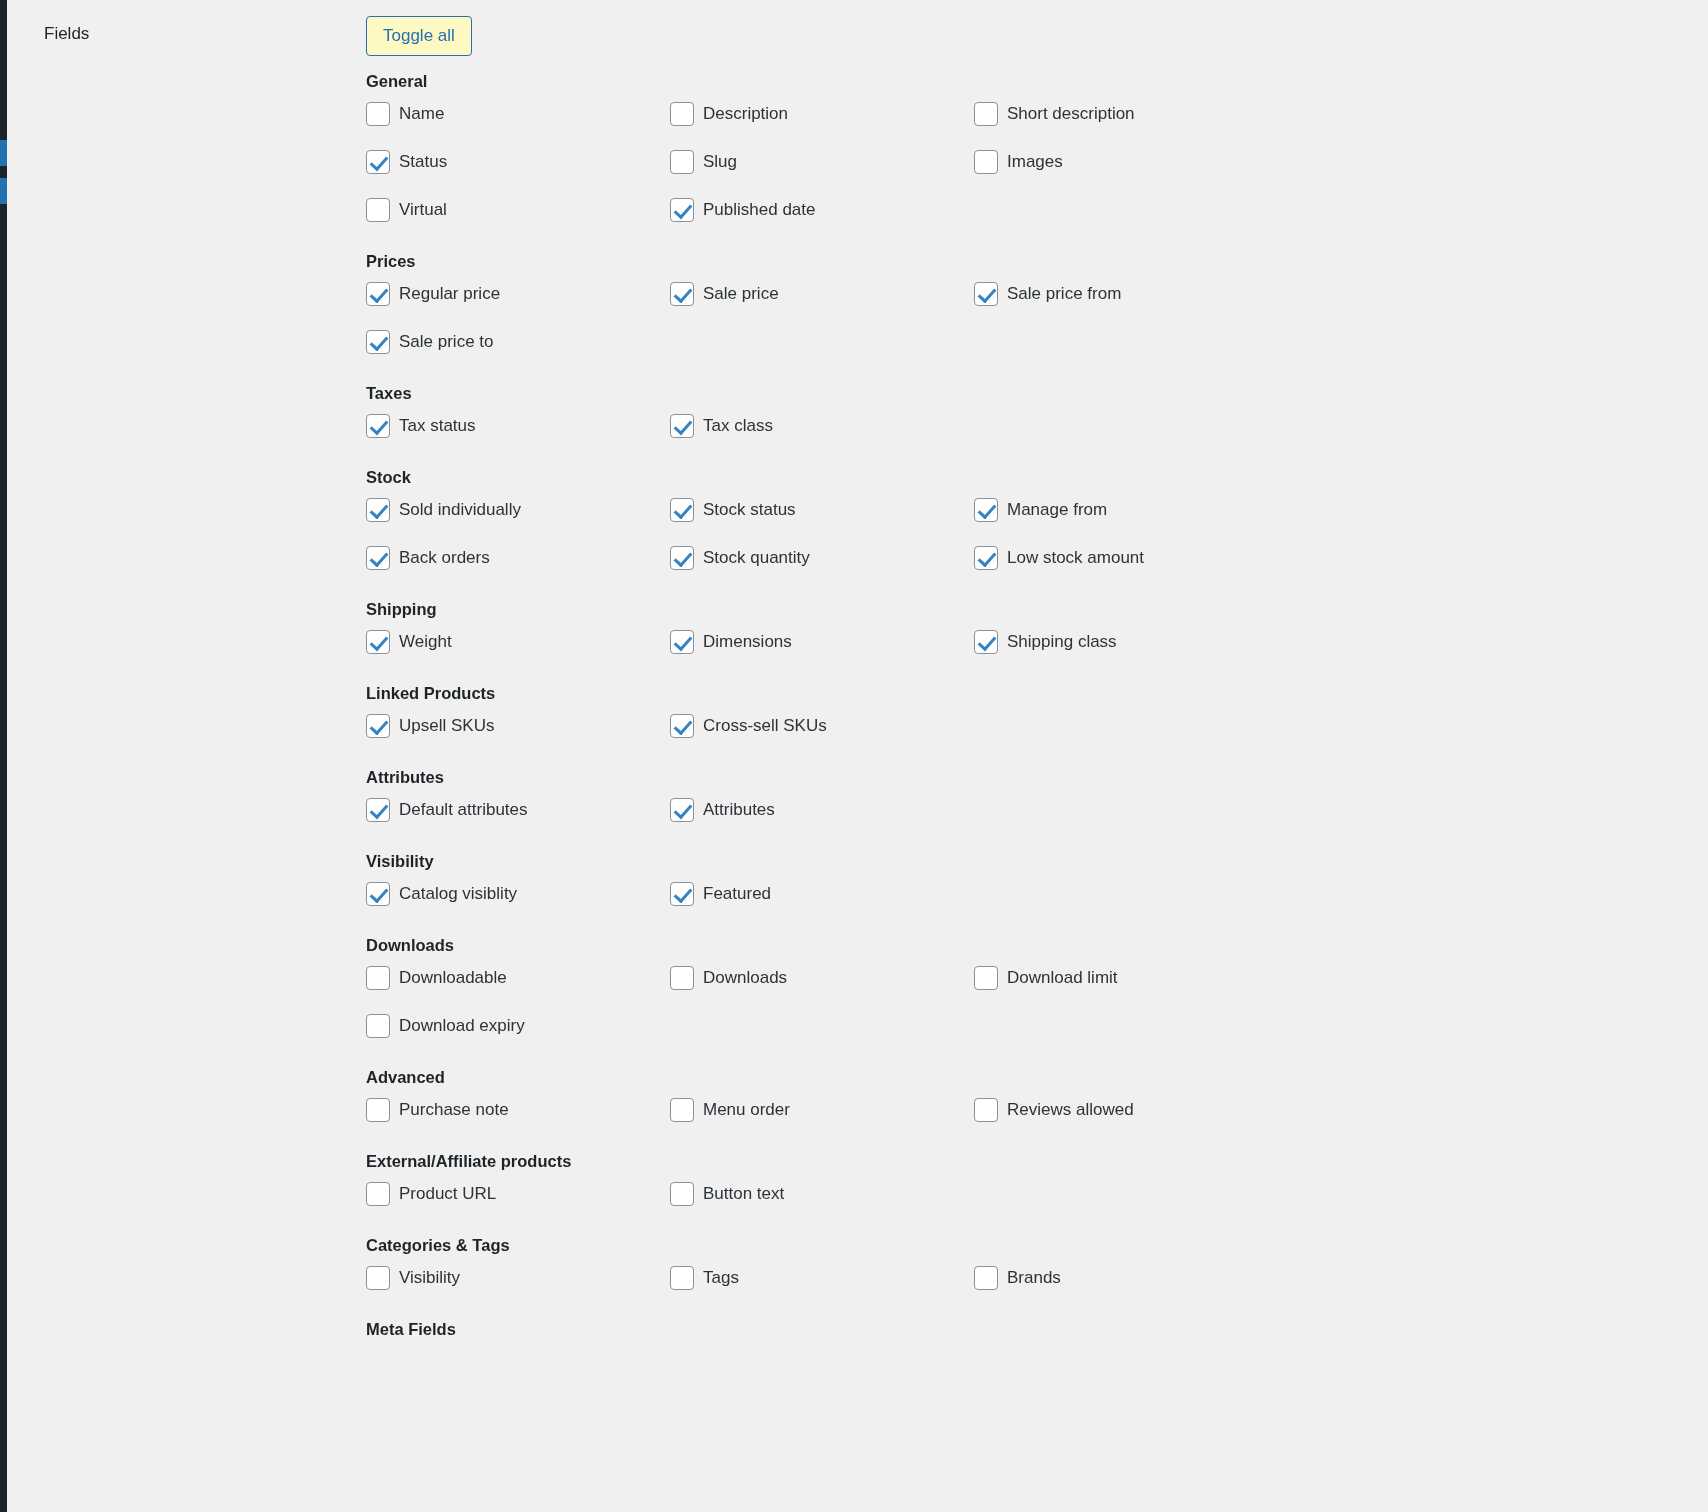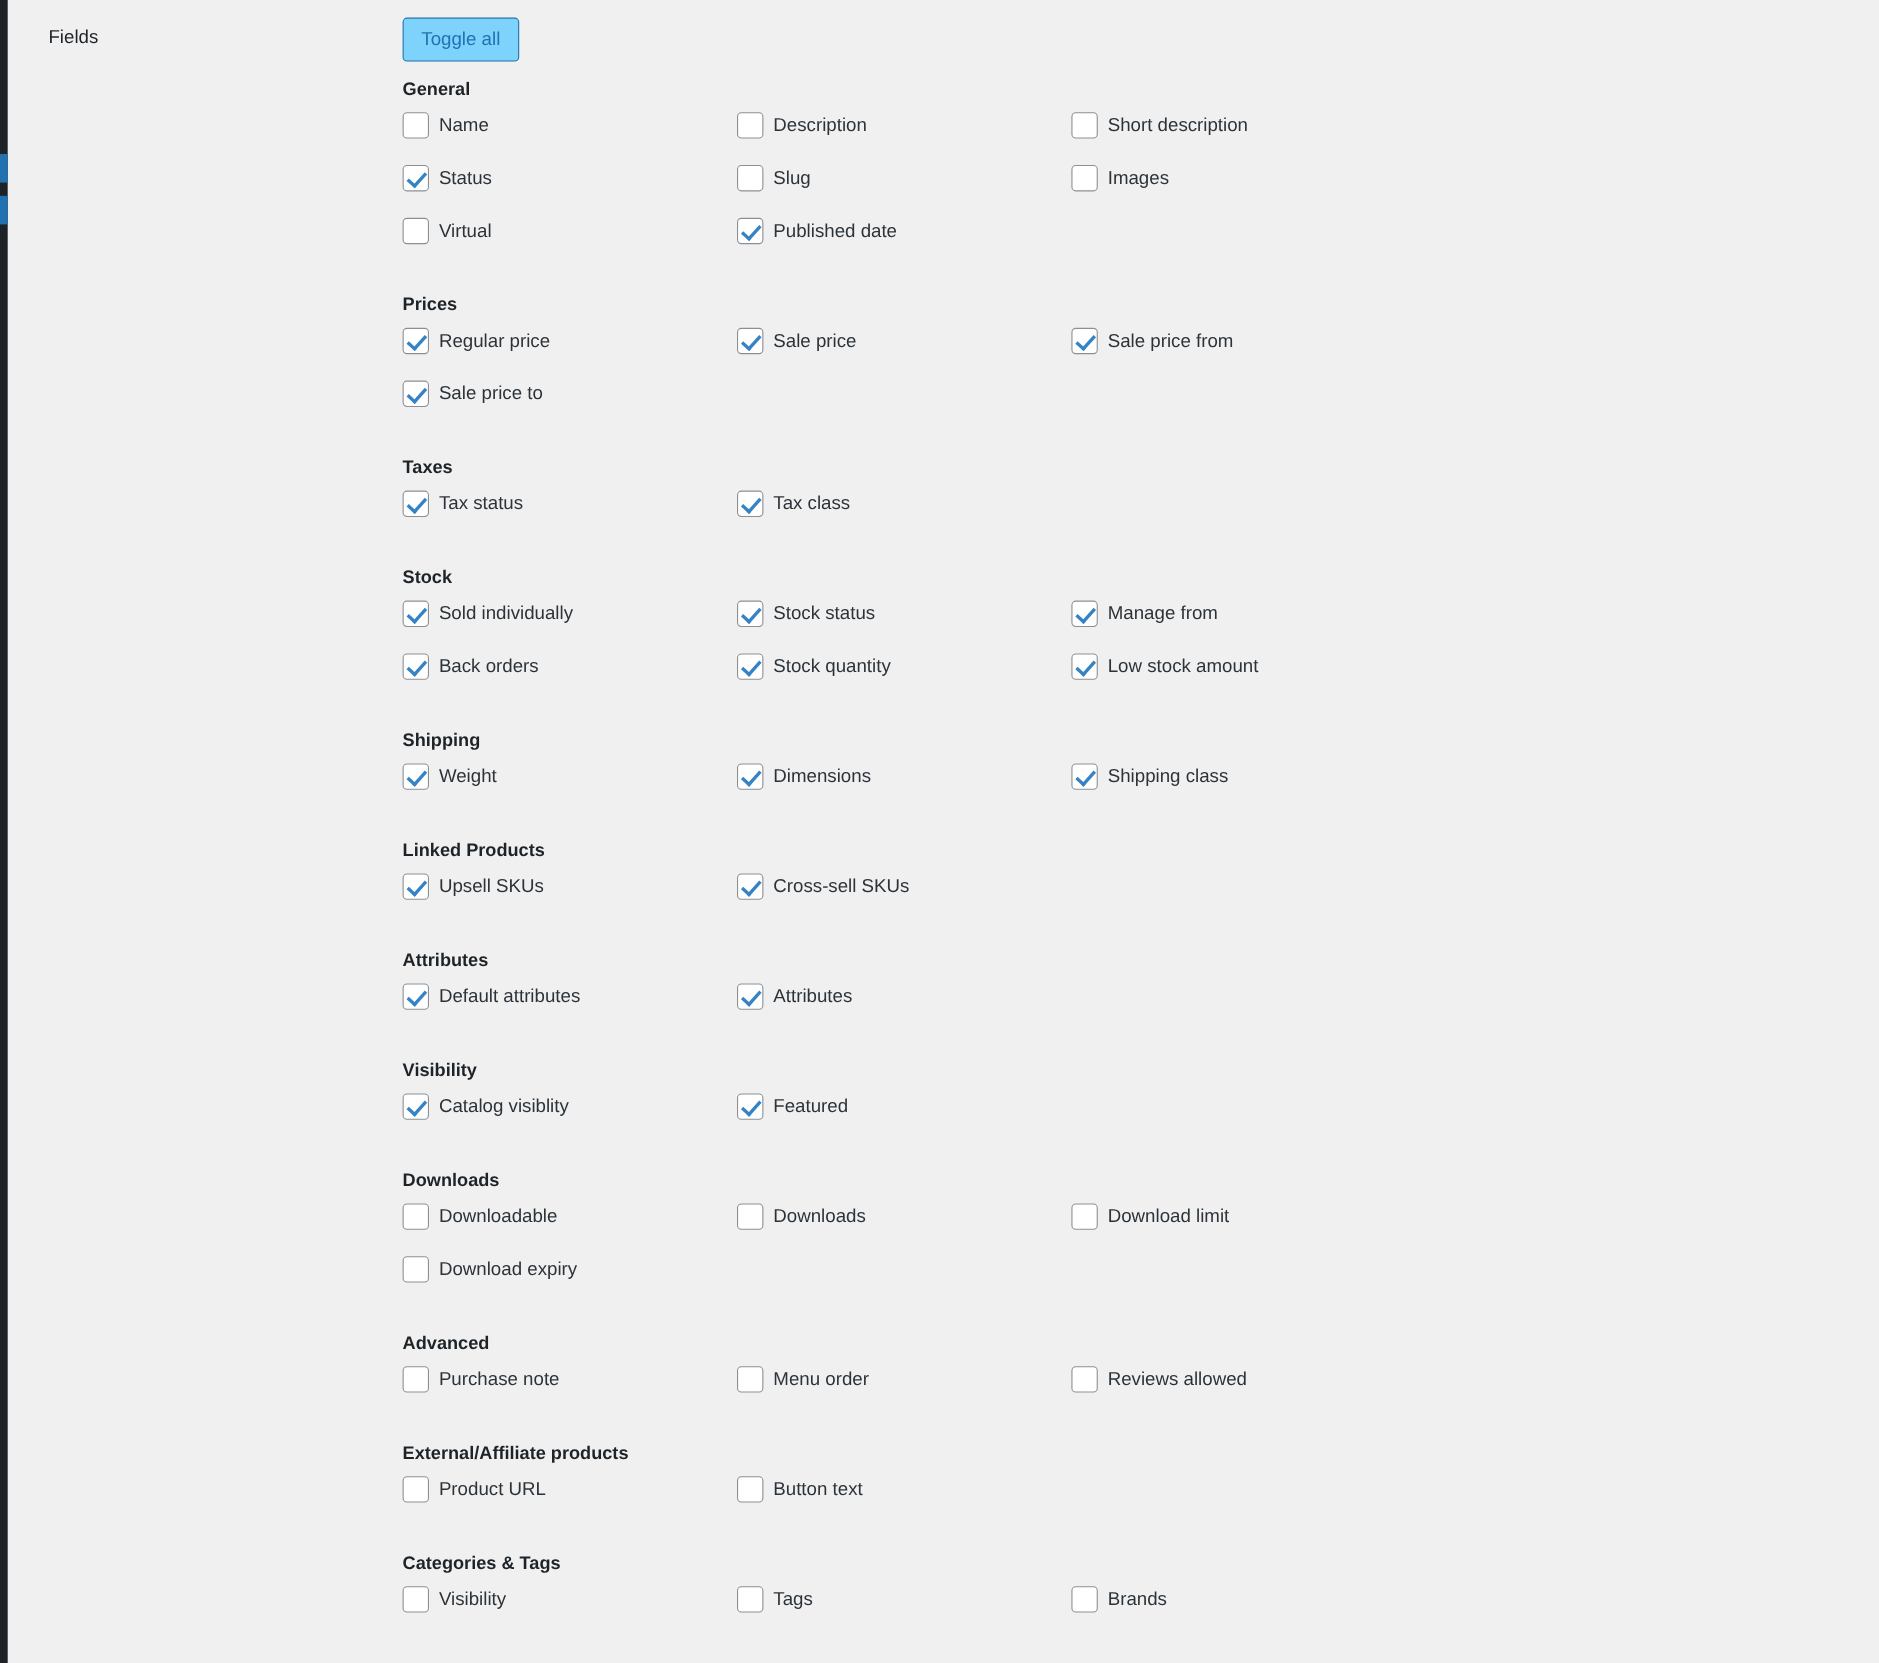--- a/index.html
+++ b/index.html
@@ -61,33 +61,33 @@
     top: 16px;
     width: 1300px;
   }
 
   .toggle-all-btn {
     display: inline-block;
     box-sizing: border-box;
     min-width: 104px;
     height: 40px;
     padding: 0 16px;
-    background: #7dd3fc;
+    background: #fef9c3;
     border: 1px solid #2271b1;
     border-radius: 4px;
     color: #2271b1;
     font-size: 17px;
     line-height: 38px;
     font-family: "Liberation Sans", sans-serif;
     cursor: pointer;
     text-align: center;
     white-space: nowrap;
   }
 
-  .group { margin-top: 44px; }
+  .group { margin-top: 28px; }
   .group:first-of-type { margin-top: 14px; }
 
   .group-title {
     font-size: 16.5px;
     font-weight: 700;
     color: #1d2327;
     line-height: 22px;
     margin-bottom: 10px;
     white-space: nowrap;
   }

